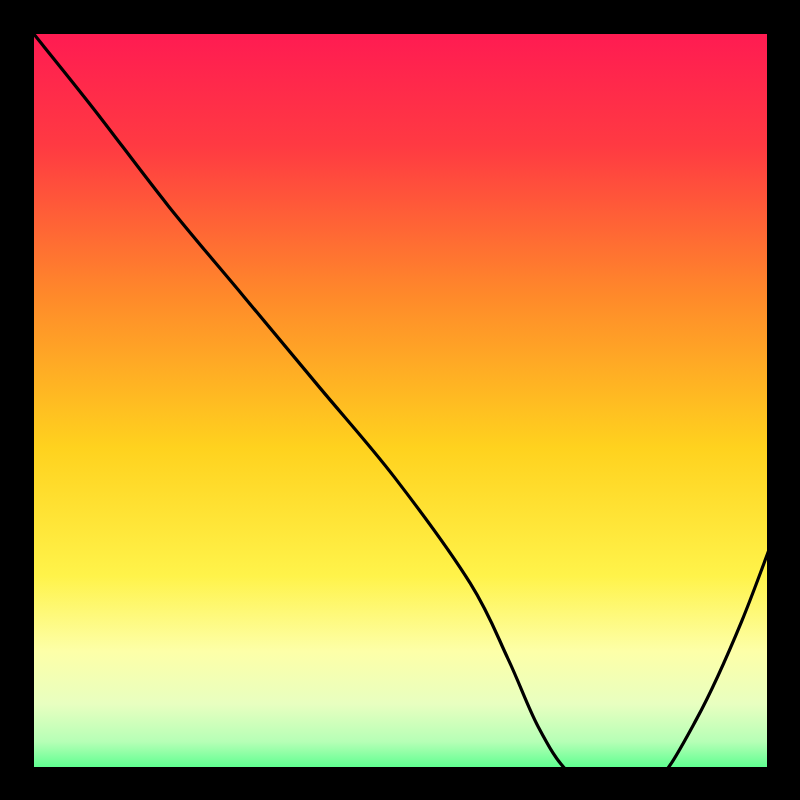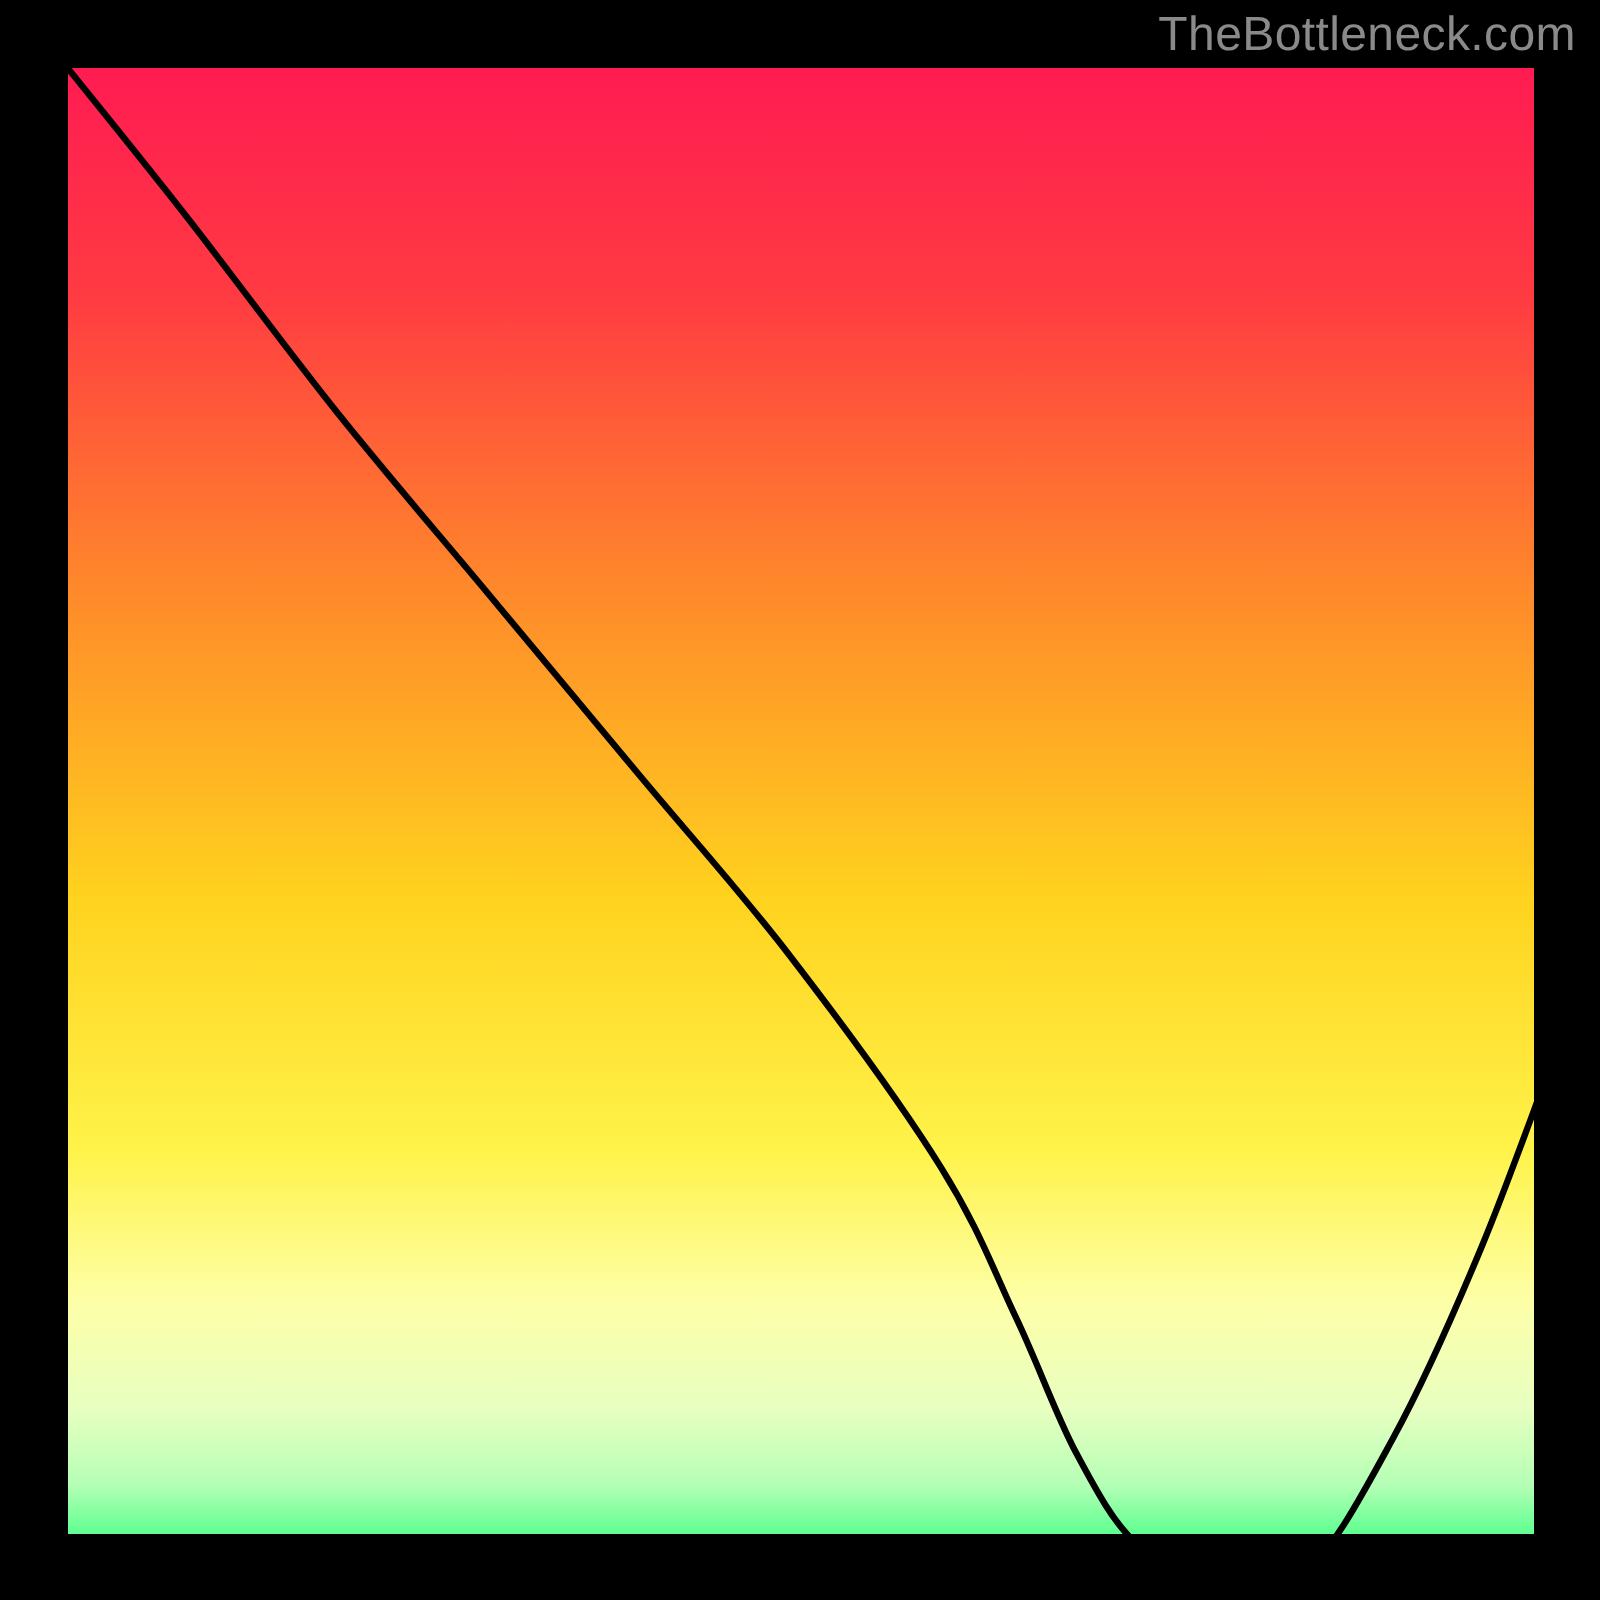--- a/index.html
+++ b/index.html
@@ -30,21 +30,20 @@
   svg {
     position: absolute;
     top: 0;
     left: 0;
   }
 </style>
 </head>
 <body>
 
 <div class="stage">
-  <div class="watermark">TheBottleneck.com</div>
 
   <svg width="800" height="800" viewBox="0 0 800 800">
     <defs>
       <linearGradient id="bg-grad" x1="0" y1="0" x2="0" y2="1">
           <stop offset="0%" stop-color="#ff1b52"></stop>
           <stop offset="15%" stop-color="#ff3a42"></stop>
           <stop offset="35%" stop-color="#ff8a2a"></stop>
           <stop offset="55.00000000000001%" stop-color="#ffd21e"></stop>
           <stop offset="72%" stop-color="#fff34a"></stop>
           <stop offset="82%" stop-color="#fdffa8"></stop>

